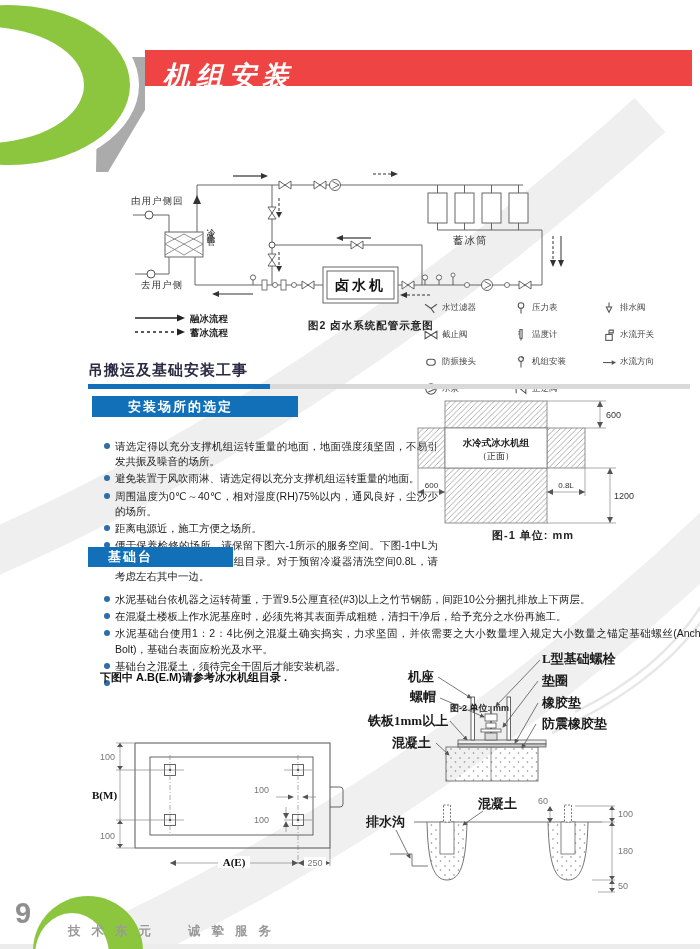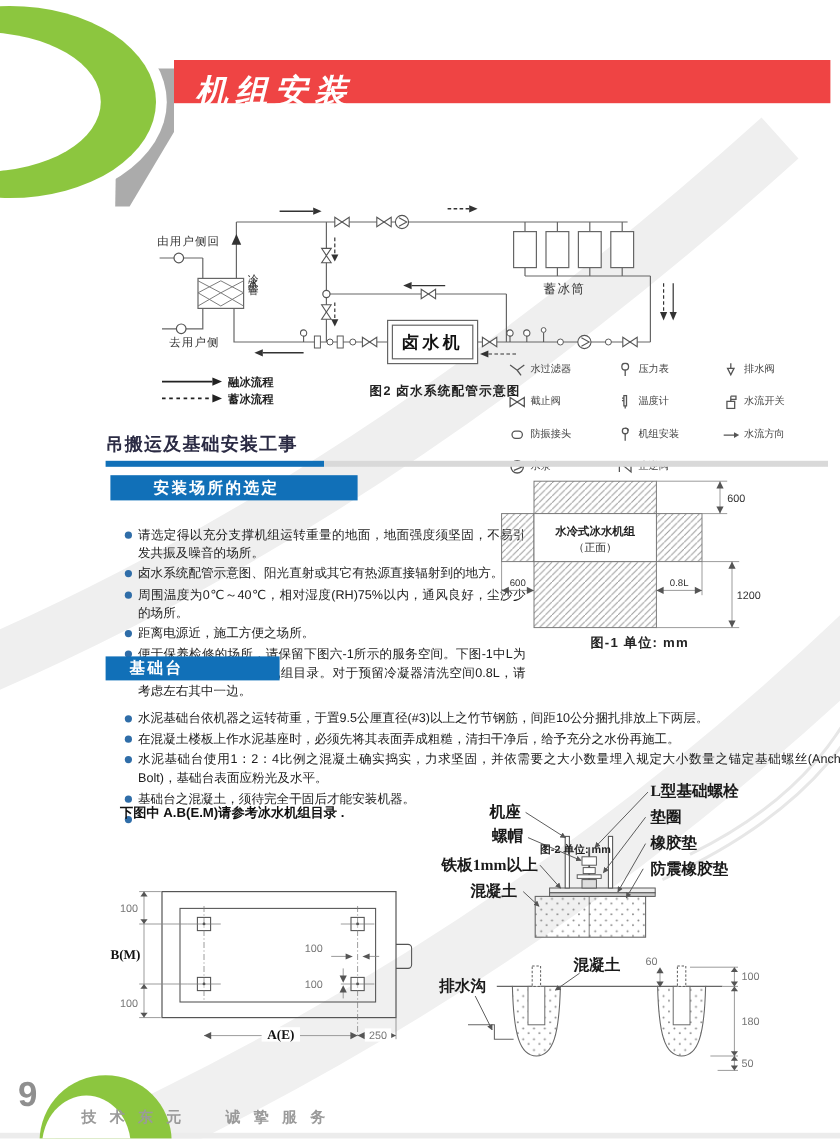--- a/index.html
+++ b/index.html
@@ -270,21 +270,21 @@
   <div class="sec-bar z1"></div>
   <div class="bluebox bb1 z1">安装场所的选定</div>
 
   <ul class="blist list1 z1">
     <li>
         <span class="dot"></span>
         <span>请选定得以充分支撑机组运转重量的地面，地面强度须坚固，不易引发共振及噪音的场所。</span>
       </li>
     <li>
         <span class="dot"></span>
-        <span>卤水系统配管示意图、阳光直射或其它有热源直接辐射到的地方。</span>
+        <span>避免装置于风吹雨淋、请选定得以充分支撑机组运转重量的地面。</span>
       </li>
     <li>
         <span class="dot"></span>
         <span>周围温度为0℃～40℃，相对湿度(RH)75%以内，通风良好，尘沙少的场所。</span>
       </li>
     <li>
         <span class="dot"></span>
         <span>距离电源近，施工方便之场所。</span>
       </li>
     <li>

